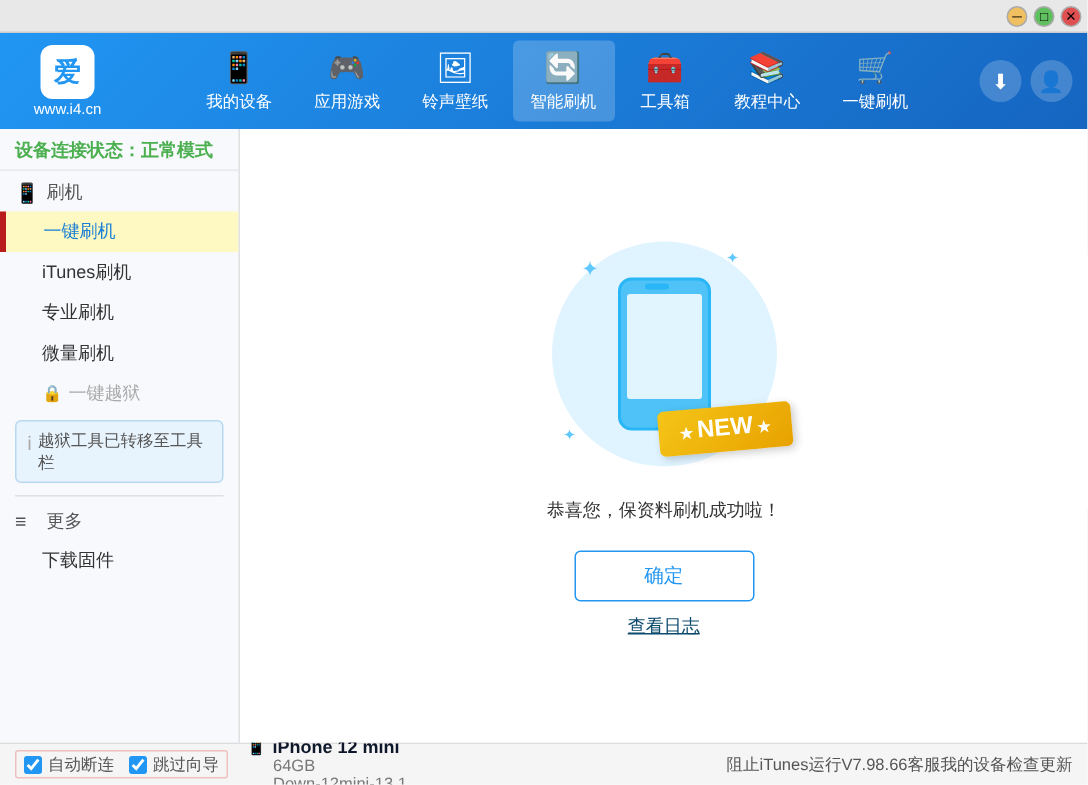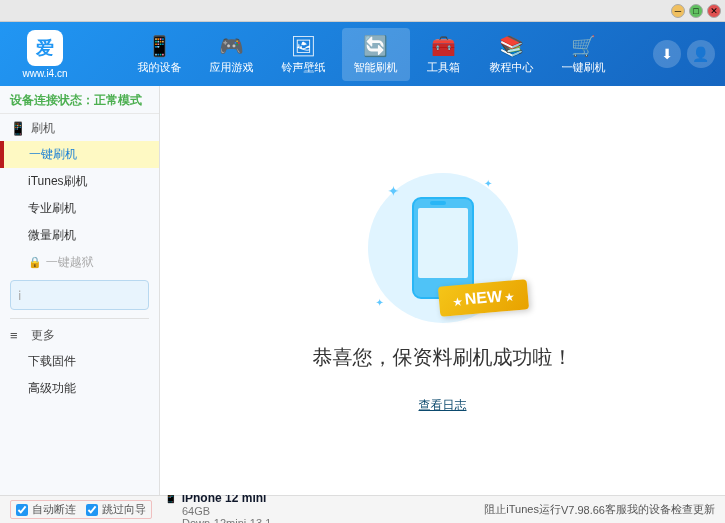--- a/index.html
+++ b/index.html
@@ -234,21 +234,21 @@
     .sparkle {
       position: absolute;
       color: #60c8ff;
       font-size: 14px;
     }
     .sparkle-1 { top: 10px; left: 20px; }
     .sparkle-2 { top: 5px; right: 25px; font-size: 10px; }
     .sparkle-3 { bottom: 15px; left: 8px; font-size: 10px; }
 
     .success-text {
-      font-size: 20px;
+      font-size: 12px;
       color: #333;
       margin-bottom: 18px;
       font-weight: 500;
     }
     .confirm-btn {
       width: 120px;
       height: 34px;
       border: 1px solid #2196f3;
       background: white;
       color: #2196f3;
@@ -404,33 +404,31 @@
       <span>微量刷机</span>
     </div>
 
     <div class="sidebar-item" style="color:#aaa; display:flex; align-items:center; gap:4px;">
       <span style="font-size:11px;">🔒</span>
       <span>一键越狱</span>
     </div>
 
     <div class="sidebar-notice">
       <span class="sidebar-notice-icon">ℹ</span>
+      <span>越狱工具已转移至工具栏</span>
     </div>
 
     <div class="sidebar-divider"></div>
 
     <div class="sidebar-more-header">
       <span class="sidebar-section-icon">≡</span>
       <span>更多</span>
     </div>
     <div class="sidebar-item">
       <span>下载固件</span>
-    </div>
-    <div class="sidebar-item">
-      <span>高级功能</span>
     </div>
   </div>
 
   <div class="content">
     <div class="illustration">
       <div class="phone-container">
         <div class="phone-circle">
 
           <span class="sparkle sparkle-1">✦</span>
           <span class="sparkle sparkle-2">✦</span>
@@ -441,20 +439,21 @@
             <rect x="10" y="15" width="50" height="70" rx="2" fill="#e1f5fe"></rect>
             <rect x="22" y="8" width="16" height="4" rx="2" fill="#29b6f6"></rect>
             <circle cx="35" cy="100" r="3" fill="#29b6f6"></circle>
           </svg>
 
           <div class="new-badge">NEW</div>
         </div>
       </div>
     </div>
     <div class="success-text">恭喜您，保资料刷机成功啦！</div>
+    <button class="confirm-btn">确定</button>
     <div class="link-text">查看日志</div>
   </div>
 </div>
 
 <div class="status-bar">
   <div class="status-left">
     <div class="status-checkbox-area">
       <input type="checkbox" class="status-checkbox" checked="" style="">
       <span>自动断连</span>
       <input type="checkbox" class="status-checkbox" checked="" style="margin-left: 6px;">

